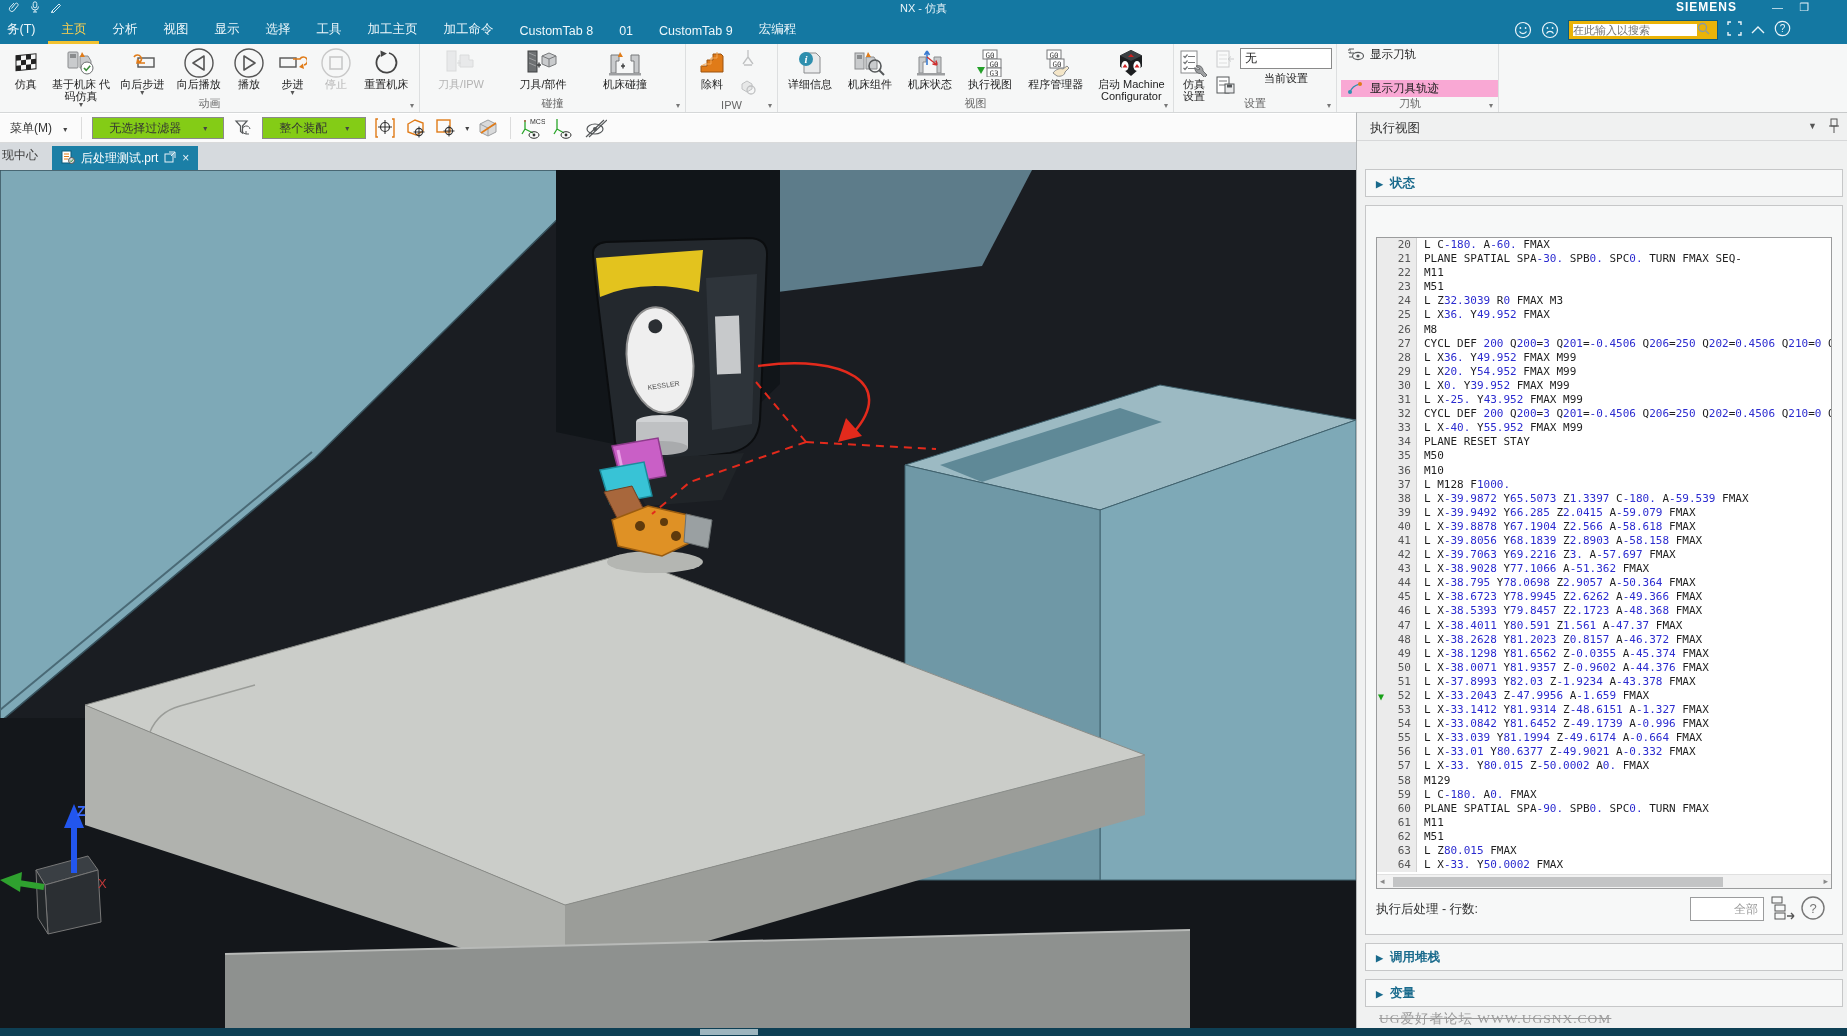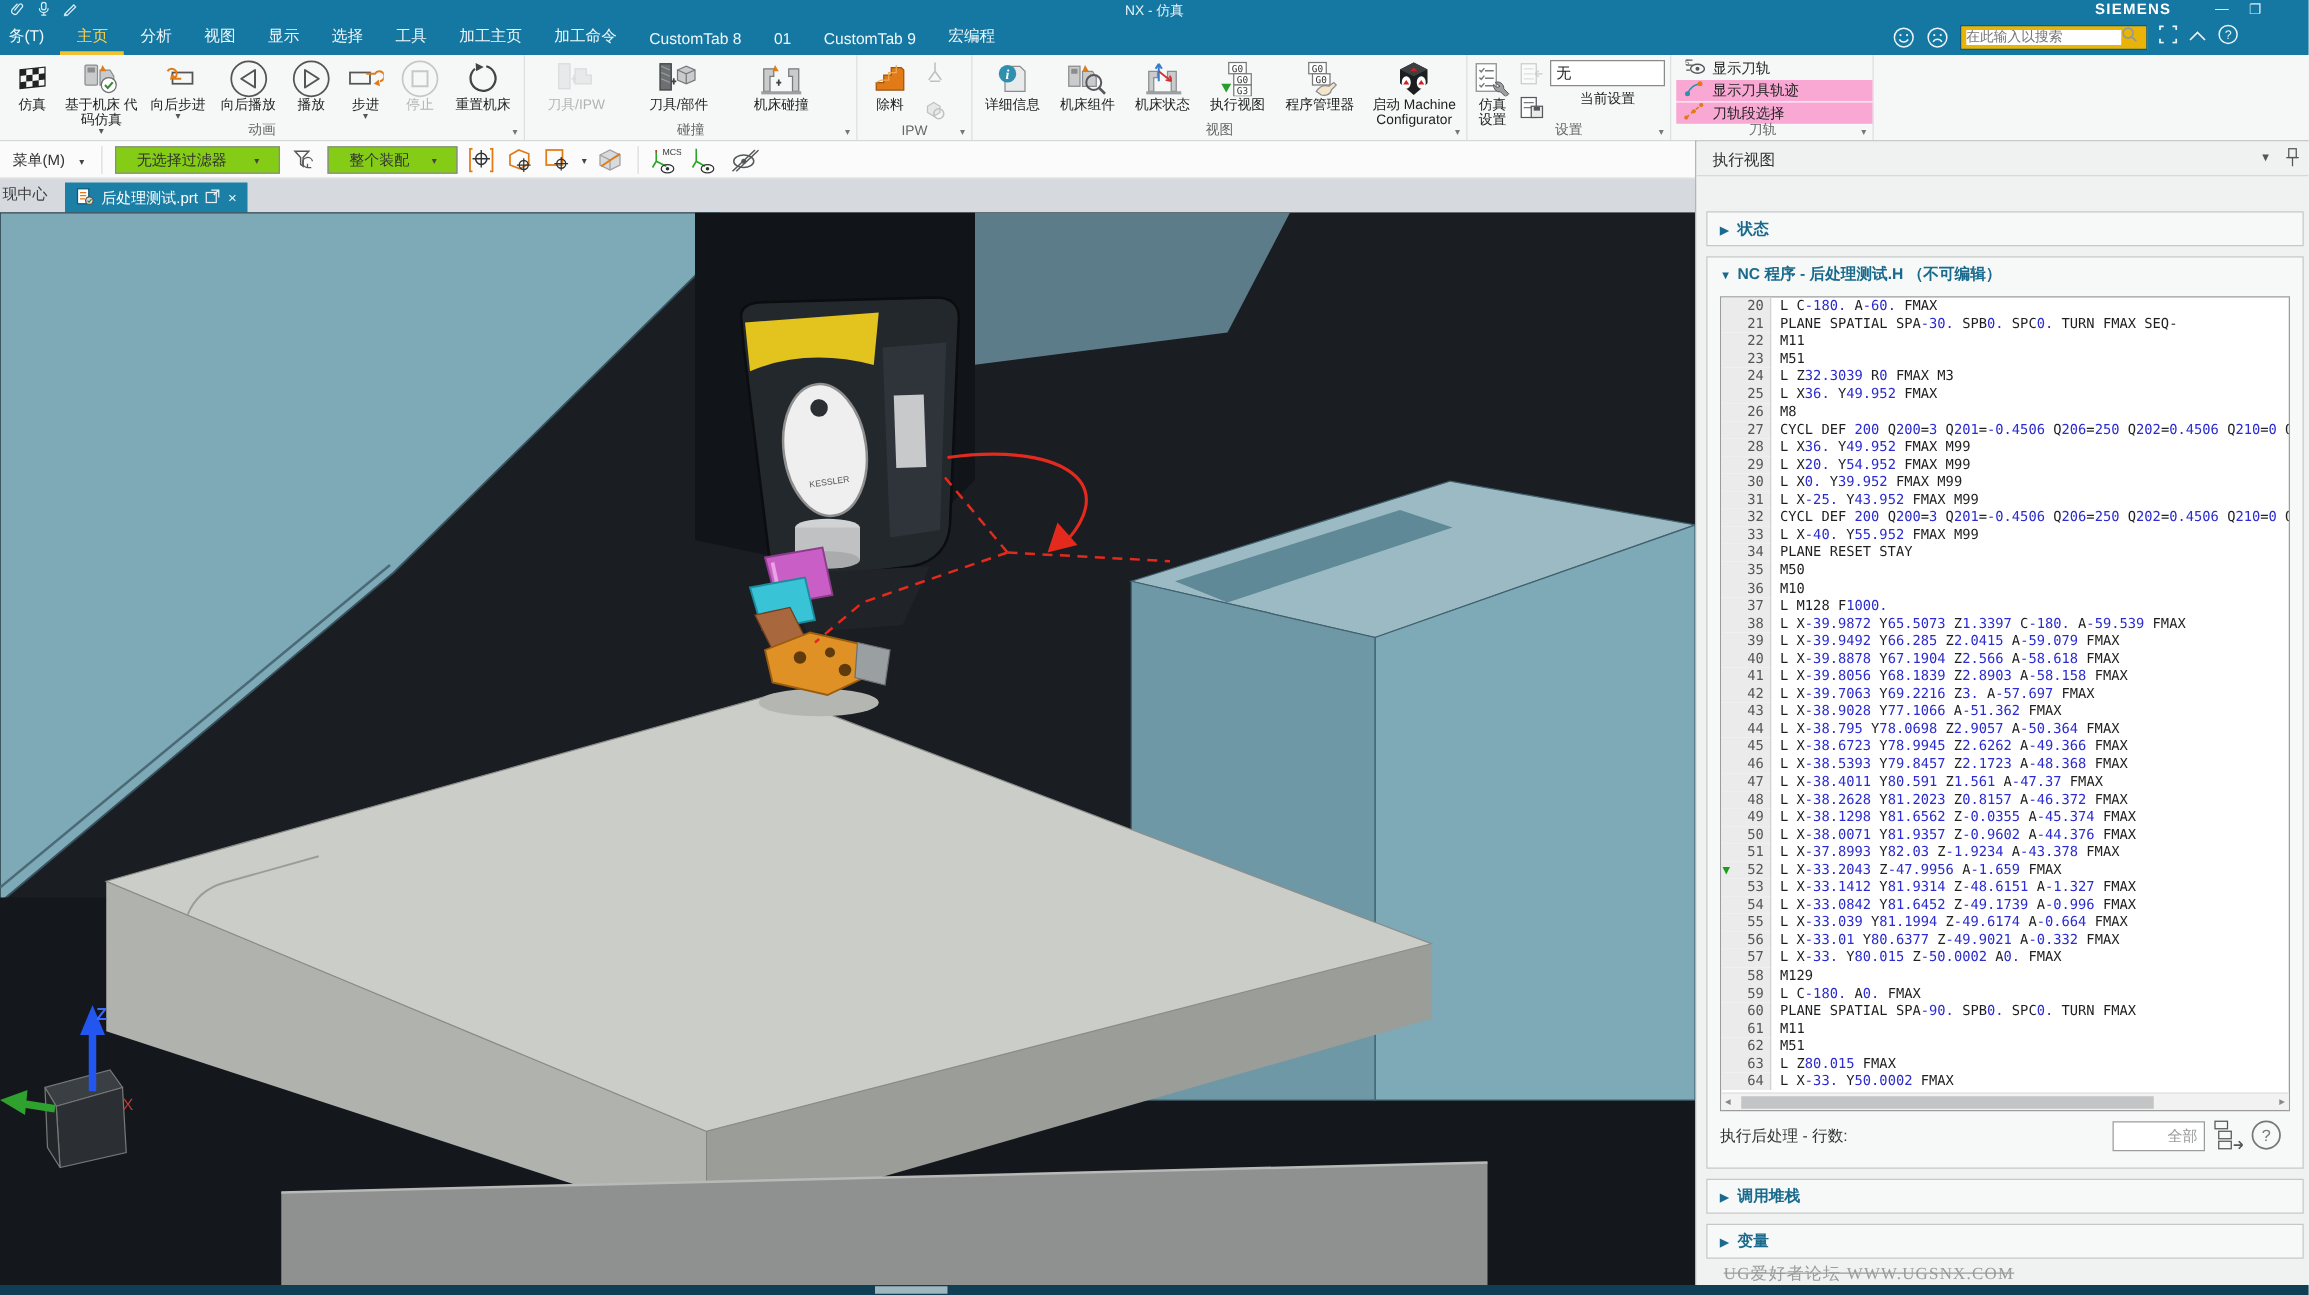--- a/index.html
+++ b/index.html
@@ -32,21 +32,21 @@
   .bigbtn.narrow{width:44px}
   .bigbtn.disabled{color:#b3b3b3}
   .caret-s{font-size:8px;color:#555;line-height:6px}
   .fieldcol{display:flex;flex-direction:column;gap:7px;padding:4px 6px 0;font-size:11.5px;color:#222}
   .frow{display:flex;align-items:center;gap:6px}
   .timeinput{width:104px;height:21px;border:1px solid #8a8a8a;background:#fff;font-size:12px;padding:0 4px;color:#222;font-family:"Liberation Sans",sans-serif}
   .slider{position:relative;width:118px;height:16px}
   .slider .track{position:absolute;top:7px;left:0;right:0;height:4px;background:#9aa0a3}
   .slider .thumb{position:absolute;top:0;left:20px;width:9px;height:16px;background:#15607f}
   .setinput{width:92px;height:21px;border:1px solid #8a8a8a;background:#fff;font-size:12px;padding:0 4px;color:#222;font-family:"Liberation Sans",sans-serif}
-  .tprow{display:flex;align-items:center;gap:6px;height:17px;margin:1px 0 0 4px;font-size:11.5px;color:#222;padding:0 6px}
+  .tprow{display:flex;align-items:center;gap:6px;height:17px;margin:1px 0 16px 4px;font-size:11.5px;color:#222;padding:0 6px}
   .tprow.hl{background:#f9a8d4}
   .smicons{display:flex;flex-direction:column;gap:4px;padding:2px 2px 0}
 
   
   .toolbar2{position:absolute;top:114px;left:0;width:1847px;height:29px;background:#fbfbfb;border-bottom:1px solid #d9dadb;display:flex;align-items:center;gap:7px;padding:0 6px;font-size:12px;color:#333}
   .t2sep{width:1px;height:22px;background:#dcdcdc;margin:0 3px}
   .dropdown{height:22px;border:1px solid #8a8a8a;background:#84cc16;display:flex;align-items:center;justify-content:space-between;padding:0 16px;font-size:12px;color:#333}
   .dd-caret{font-size:8px;color:#444;margin-left:8px}
   .t2icon{width:24px;height:24px;display:flex;align-items:center;justify-content:center}
 
@@ -653,21 +653,20 @@
           <rect x="4" y="1" width="6" height="7" fill="none" stroke="#555"></rect>
           <path d="M2 8 h10 M7 8 v7" stroke="#555" fill="none"></path>
         </svg></span>
   </div>
 
   <div class="pbox" style="top:56px;height:28px">
     <div class="sechead"><span class="secarrow">▶</span><span>状态</span></div>
   </div>
 
   <div class="pbox" style="top:92px;height:730px">
-    <div class="sechead"><span class="secarrow">▼</span><span>NC 程序 - 后处理测试.H  （不可编辑）</span></div>
     <div class="codewrap">
       <div id="codelines">
           <div class="crow">
             <span class="cgut">20</span>
             <span class="ctxt">L C<span class="num">-180.</span> A<span class="num">-60.</span> FMAX</span>
           </div>
           <div class="crow">
             <span class="cgut">21</span>
             <span class="ctxt">PLANE SPATIAL SPA<span class="num">-30.</span> SPB<span class="num">0.</span> SPC<span class="num">0.</span> TURN FMAX SEQ-</span>
           </div>

